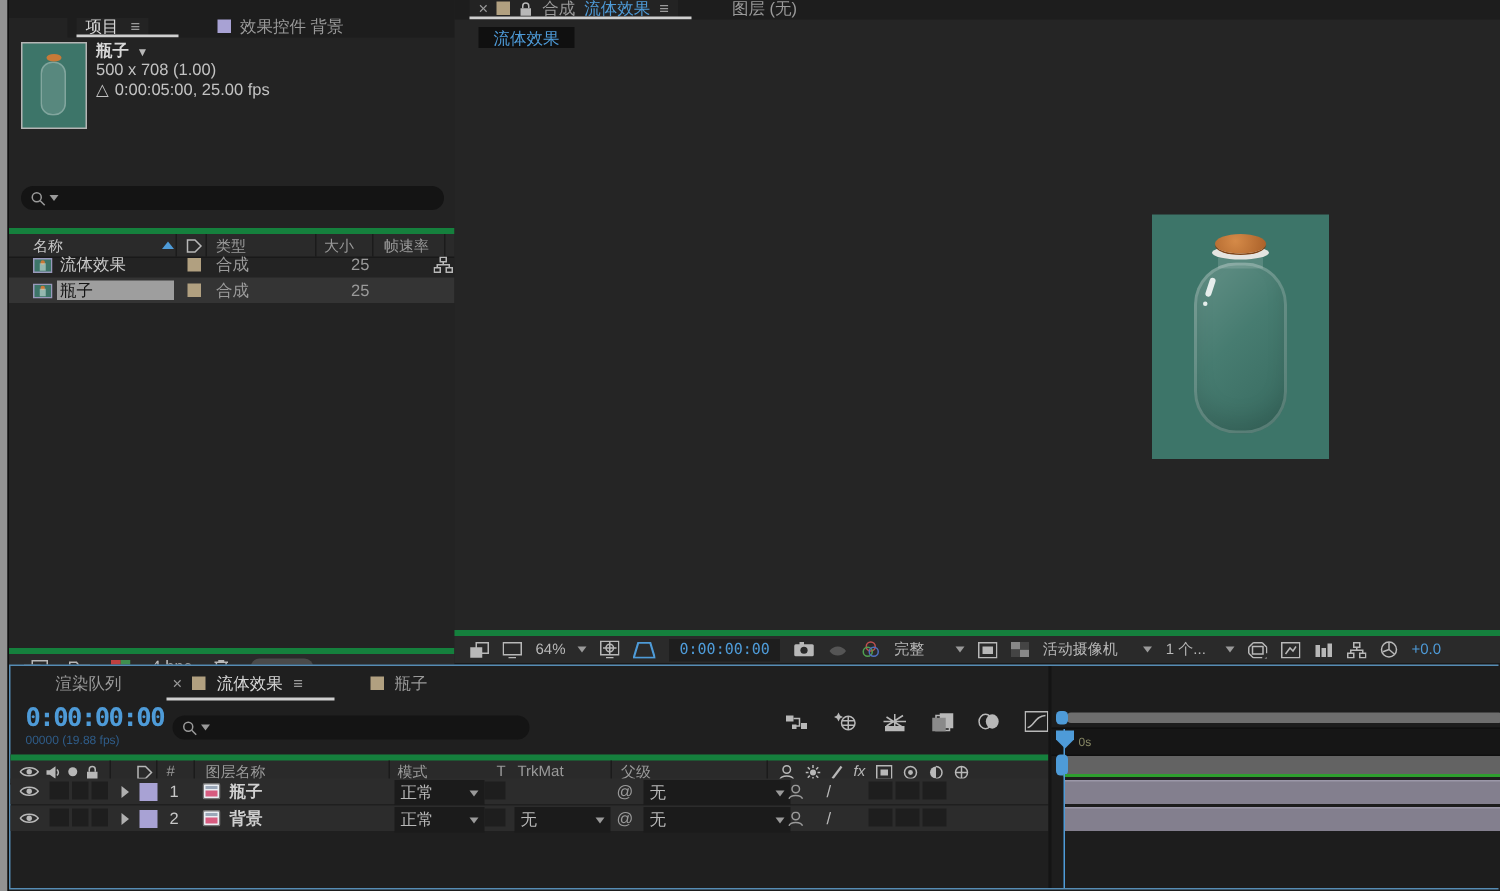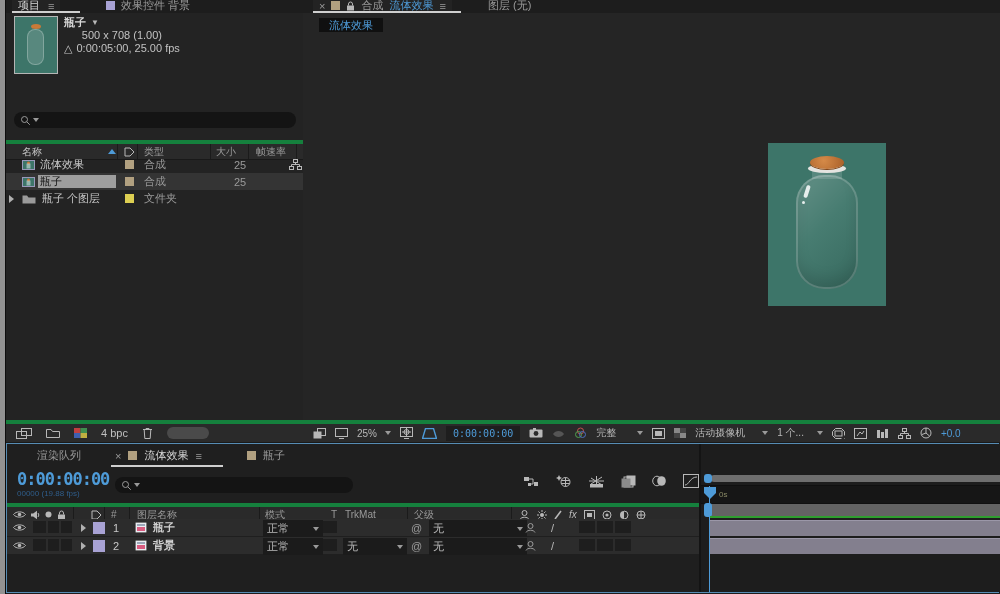--- a/index.html
+++ b/index.html
@@ -32,21 +32,21 @@
   .mono{font-family:"DejaVu Sans Mono","Liberation Mono",monospace;}
 </style>
 </head>
 <body>
 
 <div class="app">
 
   <div class="abs" style="left:0;top:0;width:5px;height:594px;background:#929292;"></div>
   <div class="abs" style="left:5px;top:0;width:1px;height:594px;background:#0e0e0e;"></div>
 
-  <div class="abs panel" style="left:6px;top:0;width:297px;height:443px;">
+  <div class="abs panel" style="left:6px;top:12px;width:297px;height:443px;padding-left:39px;">
 
     <div class="tabbar">
       <div class="abs flex" style="left:6px;top:-2px;height:15px;gap:8px;padding:0 6px;background:#232323;">
         <span style="color:#d8d8d8;">项目</span>
         <span class="dim">≡</span>
       </div>
       <div class="underline" style="left:6px;width:68px;"></div>
       <div class="abs flex" style="left:100px;top:-2px;height:15px;gap:6px;">
         <span class="sq lav"></span>
         <span class="dim">效果控件 背景</span>
@@ -55,21 +55,21 @@
 
     <div class="abs" style="left:8px;top:16px;width:42px;height:56px;background:#3d7569;border:1px solid #b5b5b5;">
       <div class="abs" style="left:12px;top:12px;width:17px;height:36px;border-radius:8px;background:rgba(255,255,255,.14);box-shadow:inset 0 0 0 1px rgba(255,255,255,.25);"></div>
       <div class="abs" style="left:16px;top:7px;width:10px;height:5px;border-radius:50%;background:#c87a38;"></div>
     </div>
     <div class="abs" style="left:58px;top:16px;line-height:13px;">
       <div class="flex" style="gap:5px;">
         <b style="color:#d8d8d8;">瓶子</b>
         <span style="color:#b8b8b8;font-size:8px;">▼</span>
       </div>
-      <div style="color:#c2c2c2;text-align:center;">500 x 708 (1.00)</div>
+      <div style="color:#c2c2c2;">500 x 708 (1.00)</div>
       <div class="flex" style="gap:4px;color:#c2c2c2;">
         <span>△</span>
         <span>0:00:05:00, 25.00 fps</span>
       </div>
     </div>
 
     <div class="searchbox abs" style="left:8px;top:112px;width:270px;height:16px;">
       <span class="icon">
         <svg width="11" height="11" viewBox="0 0 11 11">
             <circle cx="4.5" cy="4.5" r="3" fill="none" stroke="#9a9a9a"></circle>
@@ -152,39 +152,20 @@
           <span class="sq tan"></span>
         </div>
       <div class="cell dim" style="left:138px;">
           <span>合成</span>
         </div>
       <div class="cell dim" style="left:228px;">
           <span>25</span>
         </div>
     </div>
 
-    <div class="abs" style="left:0;top:190px;width:297px;height:17px;">
-      <div class="cell" style="left:3px;">
-          <span class="tri-r"></span>
-        </div>
-      <div class="cell" style="left:16px;">
-        <svg width="14" height="10" viewBox="0 0 14 10">
-            <path d="M.5 9.5v-8h4.5l1.5 2h7v6z" fill="#9a9a9a"></path>
-          </svg>
-      </div>
-      <div class="cell" style="left:36px;color:#c8c8c8;">
-          <span>瓶子 个图层</span>
-        </div>
-      <div class="cell" style="left:119px;">
-          <span class="sq yel"></span>
-        </div>
-      <div class="cell dim" style="left:138px;">
-          <span>文件夹</span>
-        </div>
-    </div>
 
     <div class="abs flex hdr" style="left:0;top:420px;width:297px;height:23px;gap:14px;padding-left:10px;box-sizing:border-box;">
       <span class="icon">
         <svg width="16" height="11" viewBox="0 0 16 11">
             <rect x=".5" y="3.5" width="10" height="7" fill="none" stroke="#b8b8b8"></rect>
             <rect x="5.5" y=".5" width="10" height="7" fill="none" stroke="#b8b8b8"></rect>
           </svg>
       </span>
       <span class="icon">
         <svg width="14" height="10" viewBox="0 0 14 10">
@@ -250,21 +231,21 @@
             <rect x="4.5" y=".5" width="8" height="7" fill="none" stroke="#b8b8b8"></rect>
           </svg>
       </span>
       <span class="icon">
         <svg width="13" height="11" viewBox="0 0 13 11">
             <rect x=".5" y=".5" width="12" height="8" fill="none" stroke="#b8b8b8"></rect>
             <path d="M4 10.5h5" stroke="#b8b8b8"></path>
           </svg>
       </span>
       <span class="toolbtn">
-        <span>25%</span>
+        <span>64%</span>
           <span class="chev"></span>
       </span>
       <span class="icon">
         <svg width="13" height="12" viewBox="0 0 13 12">
             <rect x=".5" y=".5" width="12" height="9" fill="none" stroke="#b8b8b8"></rect>
             <circle cx="6.5" cy="5" r="2.5" fill="none" stroke="#b8b8b8"></circle>
             <path d="M6.5 1v8M2 5h9" stroke="#b8b8b8"></path>
             <path d="M4 11.5h5" stroke="#b8b8b8"></path>
           </svg>
       </span>

